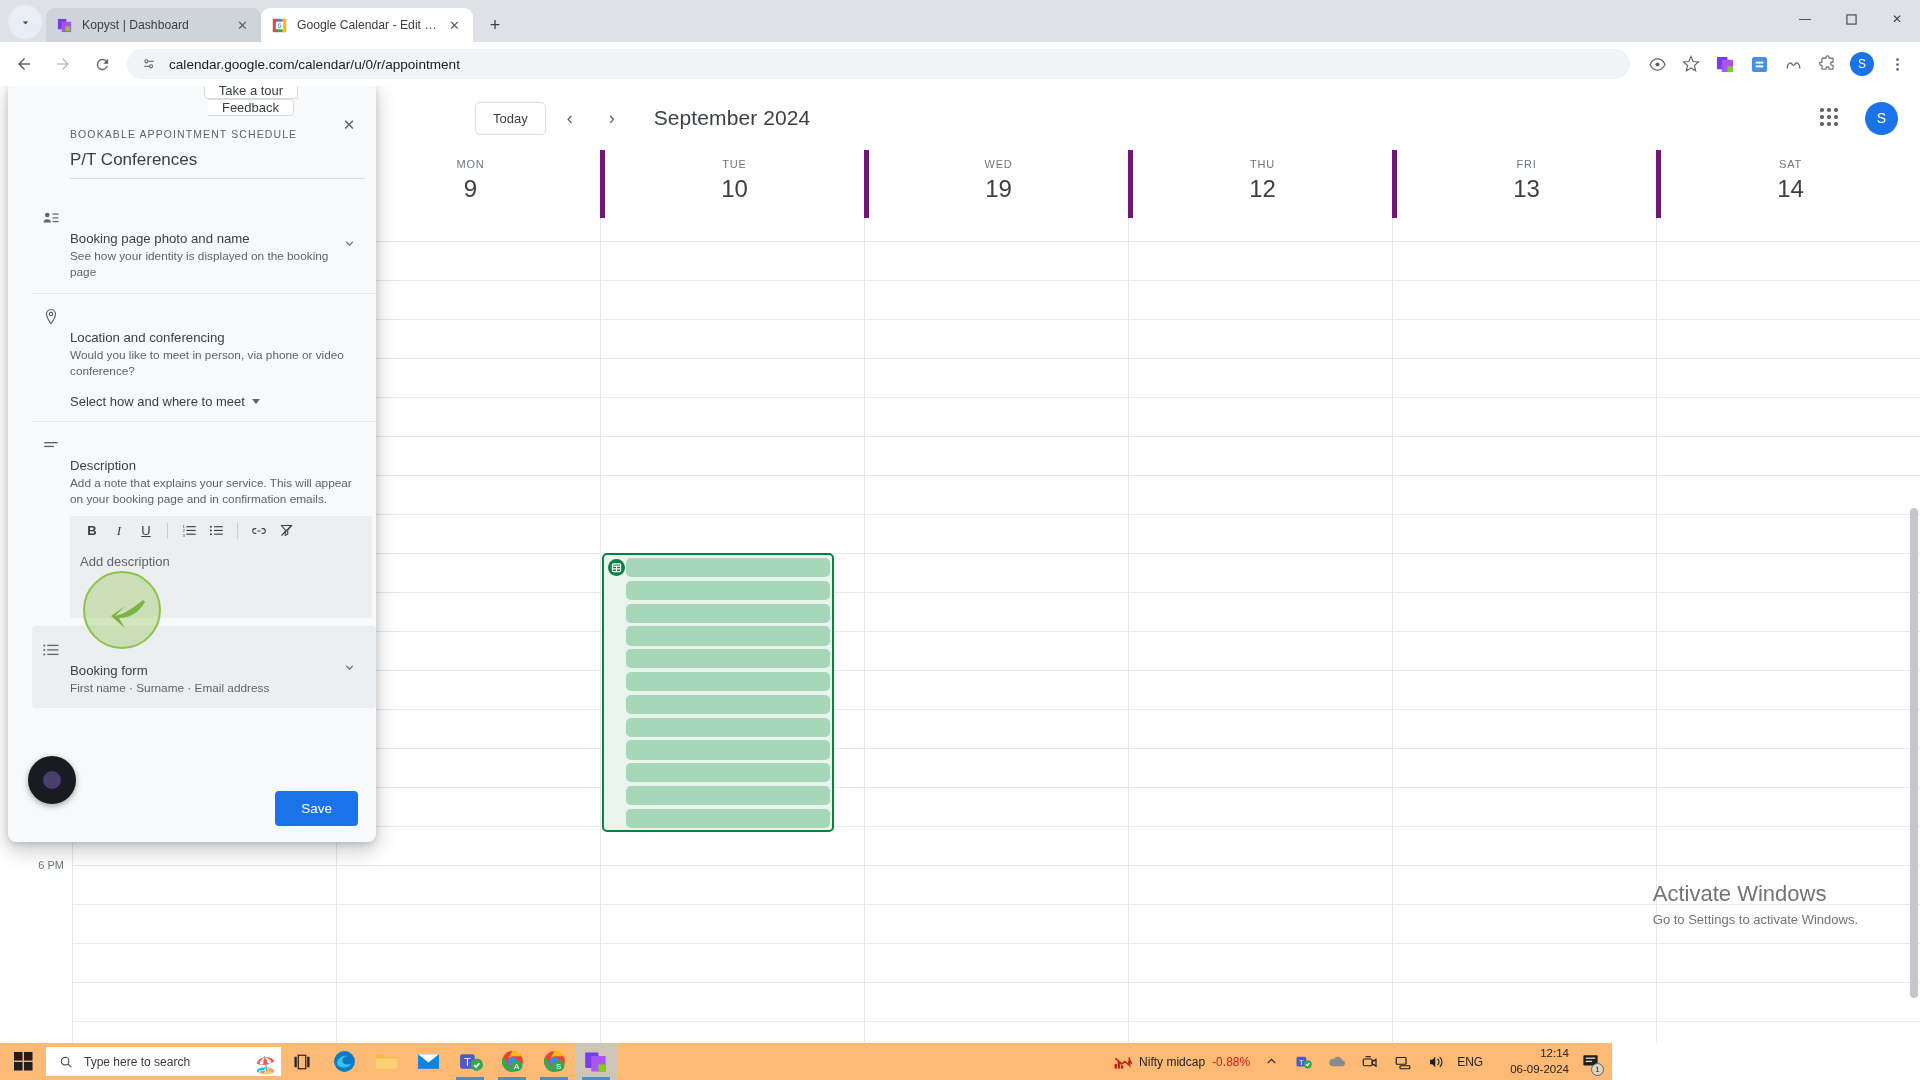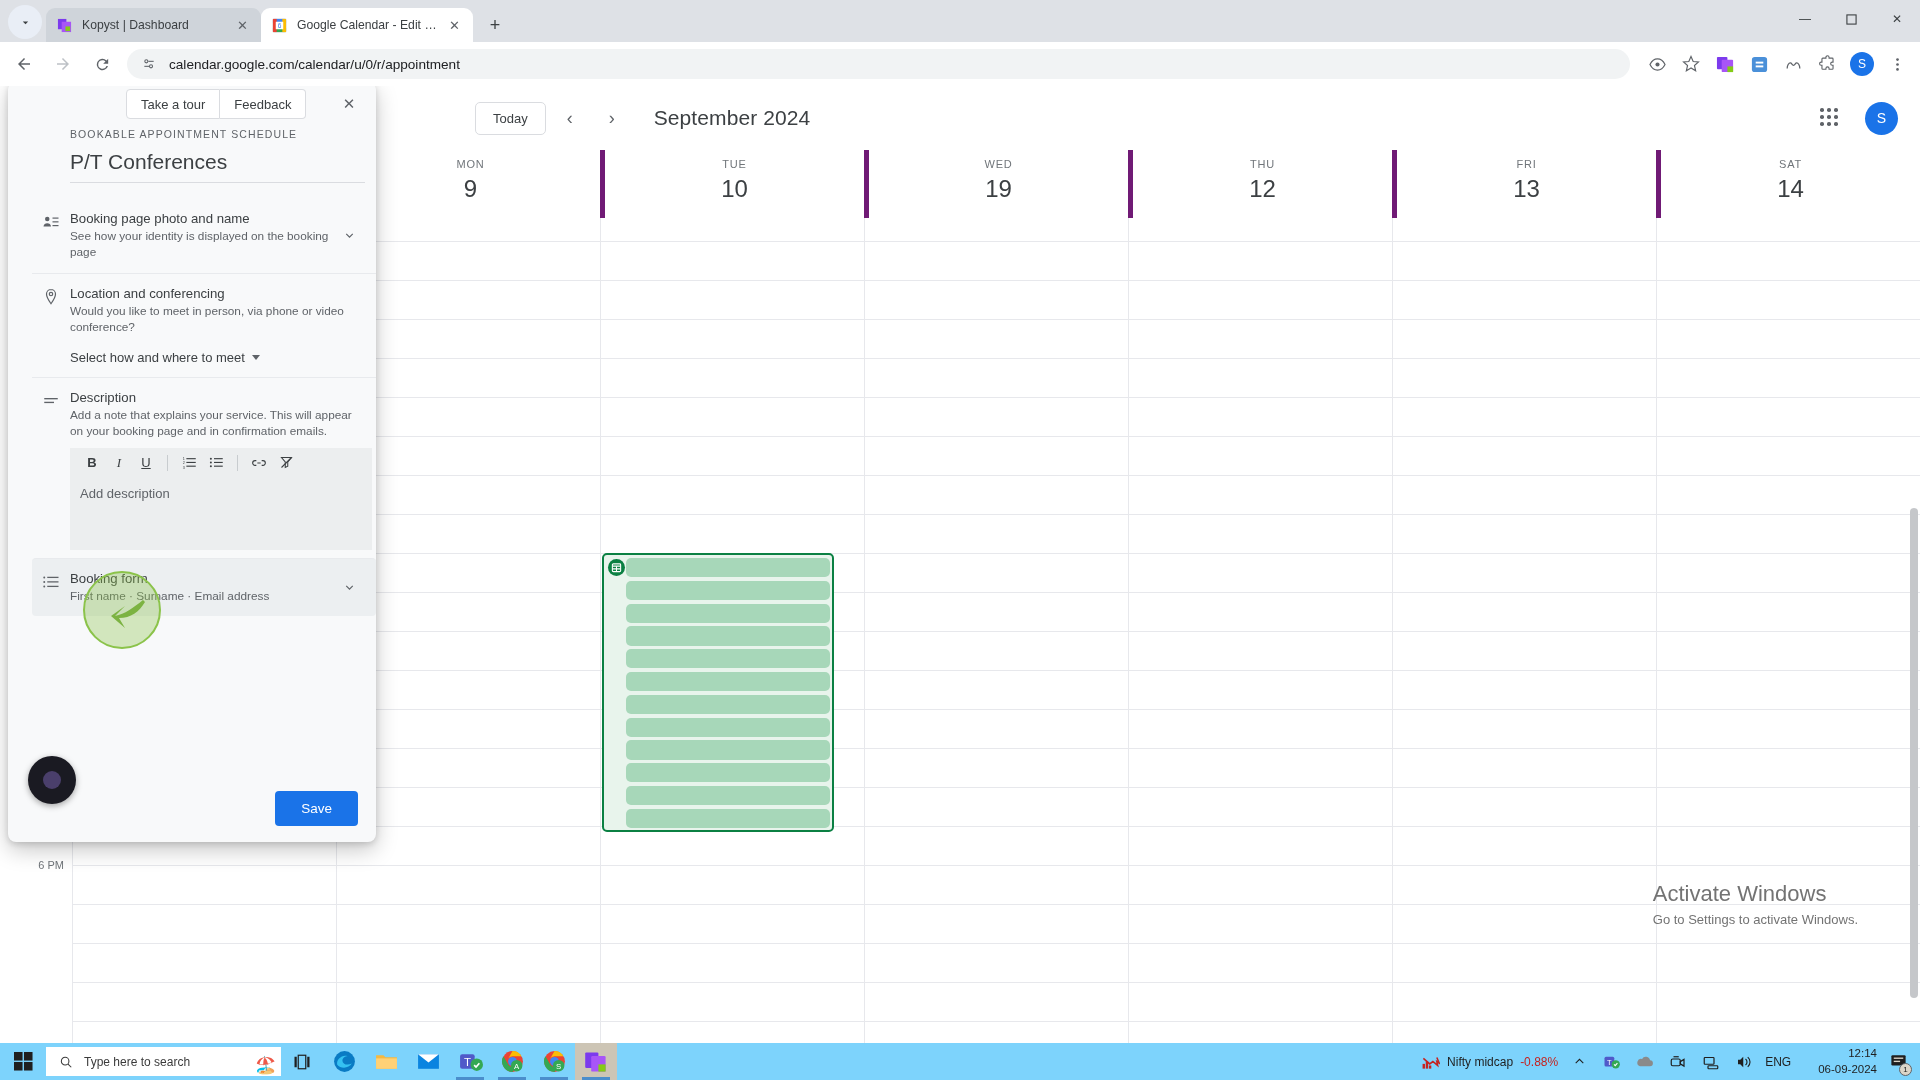--- a/index.html
+++ b/index.html
@@ -72,34 +72,34 @@
 
   
   .wm { position:absolute; right:62px; bottom:116px; text-align:left; color:#737373; }
   .wm .l1 { font-size:22px; }
   .wm .l2 { font-size:13px; margin-top:5px; }
 
   
   .dialog { position:absolute; left:8px; top:-4px; width:368px; height:760px;
             background:#f8f9fa; border-radius:8px;
             box-shadow:0 8px 22px rgba(0,0,0,.22), 0 2px 6px rgba(0,0,0,.14); z-index:20; }
-  .dlg-top { display:flex; align-items:center; height:44px; padding-left:118px; }
+  .dlg-top { display:flex; align-items:center; height:44px; padding-left:118px;flex-direction:column; }
   .pillbtn { height:30px; padding:0 14px; font-size:13px; color:#3c4043; display:flex; align-items:center; border:1px solid #dadce0; background:#fff; }
   .pillbtn.l { border-radius:4px 0 0 4px; }
   .pillbtn.r { border-radius:0 4px 4px 0; border-left:none; }
   .dlg-close { margin-left:auto; margin-right:14px; width:26px; height:26px; display:flex; align-items:center; justify-content:center; color:#5f6368; font-size:15px; }
   .eyebrow { font-size:10.5px; letter-spacing:1.1px; color:#5f6368; margin:2px 0 0 62px; }
   .titlefield { margin:10px 0 0 62px; width:295px; border-bottom:1px solid #dadce0; padding-bottom:8px; }
-  .titlefield span { font-size:21px; color:#3c4043; }
+  .titlefield span { font-size:17px; color:#3c4043; }
 
   .row { display:flex; padding:12px 16px 12px 0; margin-left:24px; border-top:1px solid #e8eaed; position:relative; }
   .row.first { border-top:none; }
   .rowico { width:38px; flex:0 0 38px; display:flex; justify-content:center; padding-top:2px; color:#5f6368; }
   .rowbody { flex:1; }
-  .rowttl { font-size:13.2px; color:#3c4043; }
+  .rowttl { font-size:13.2px; color:#3c4043;margin-top:24px; }
   .rowsub { font-size:11.8px; color:#5f6368; line-height:1.35; margin-top:3px; }
   .chev { width:22px; display:flex; align-items:center; justify-content:center; color:#5f6368; font-size:11px; }
   .row.hl { background:#eceff1; border-radius:4px; }
 
   .selectmeet { margin:10px 0 0 62px; font-size:13px; color:#3c4043; display:flex; align-items:center; gap:7px; padding-bottom:12px; }
   .caret { width:0;height:0;border-left:4.5px solid transparent;border-right:4.5px solid transparent;border-top:5px solid #5f6368; }
 
   .editor { margin:8px 0 0 62px; width:302px; background:#eceeef; }
   .etoolbar { height:30px; display:flex; align-items:center; gap:3px; padding-left:10px; }
   .ebtn { width:24px; height:24px; display:flex; align-items:center; justify-content:center; color:#3c4043; font-size:13px; }
@@ -117,21 +117,21 @@
   
   .bubble { position:absolute; left:20px; bottom:38px; width:48px; height:48px; border-radius:50%;
     background:#1a1a22; display:flex; align-items:center; justify-content:center; z-index:30;
     box-shadow:0 2px 6px rgba(0,0,0,.35); }
   .bubble i { width:18px; height:18px; border-radius:50%; background:#4a3f6b; display:block; }
 
   
   .vscroll { position:absolute; right:2px; top:290px; width:8px; height:490px; background:#c5c7ca; border-radius:4px; z-index:5; }
 
   
-  .taskbar { position:absolute; left:0; top:1043px; width:1920px; height:37px; background:#7dd3fc; display:flex; align-items:center; }
+  .taskbar { position:absolute; left:0; top:1043px; width:1612px; height:37px; background:#fdba74; display:flex; align-items:center; }
   .startbtn { width:46px; height:37px; display:flex; align-items:center; justify-content:center; }
   .searchbox { width:235px; height:29px; background:#fff; display:flex; align-items:center; padding-left:13px; gap:11px; position:relative; }
   .searchbox .st { font-size:12px; color:#3b3b3b; }
   .searchbox .boat { position:absolute; right:4px; bottom:0; font-size:17px; }
   .tbtn { width:42px; height:37px; display:flex; align-items:center; justify-content:center; position:relative; }
   .tbtn.open::after { content:''; position:absolute; bottom:0; left:7px; right:7px; height:3px; background:#4b8ecc; }
   .tray { margin-left:auto; display:flex; align-items:center; padding-right:10px; gap:9px; }
   .tray .tk { display:flex; align-items:center; gap:7px; font-size:12px; color:#1f1f1f;justify-content:flex-end; }
   .tray .neg { color:#c5221f; font-size:12px; }
   .clock { font-size:11.5px; color:#1f1f1f; text-align:right; line-height:1.35; margin-left:18px; }

